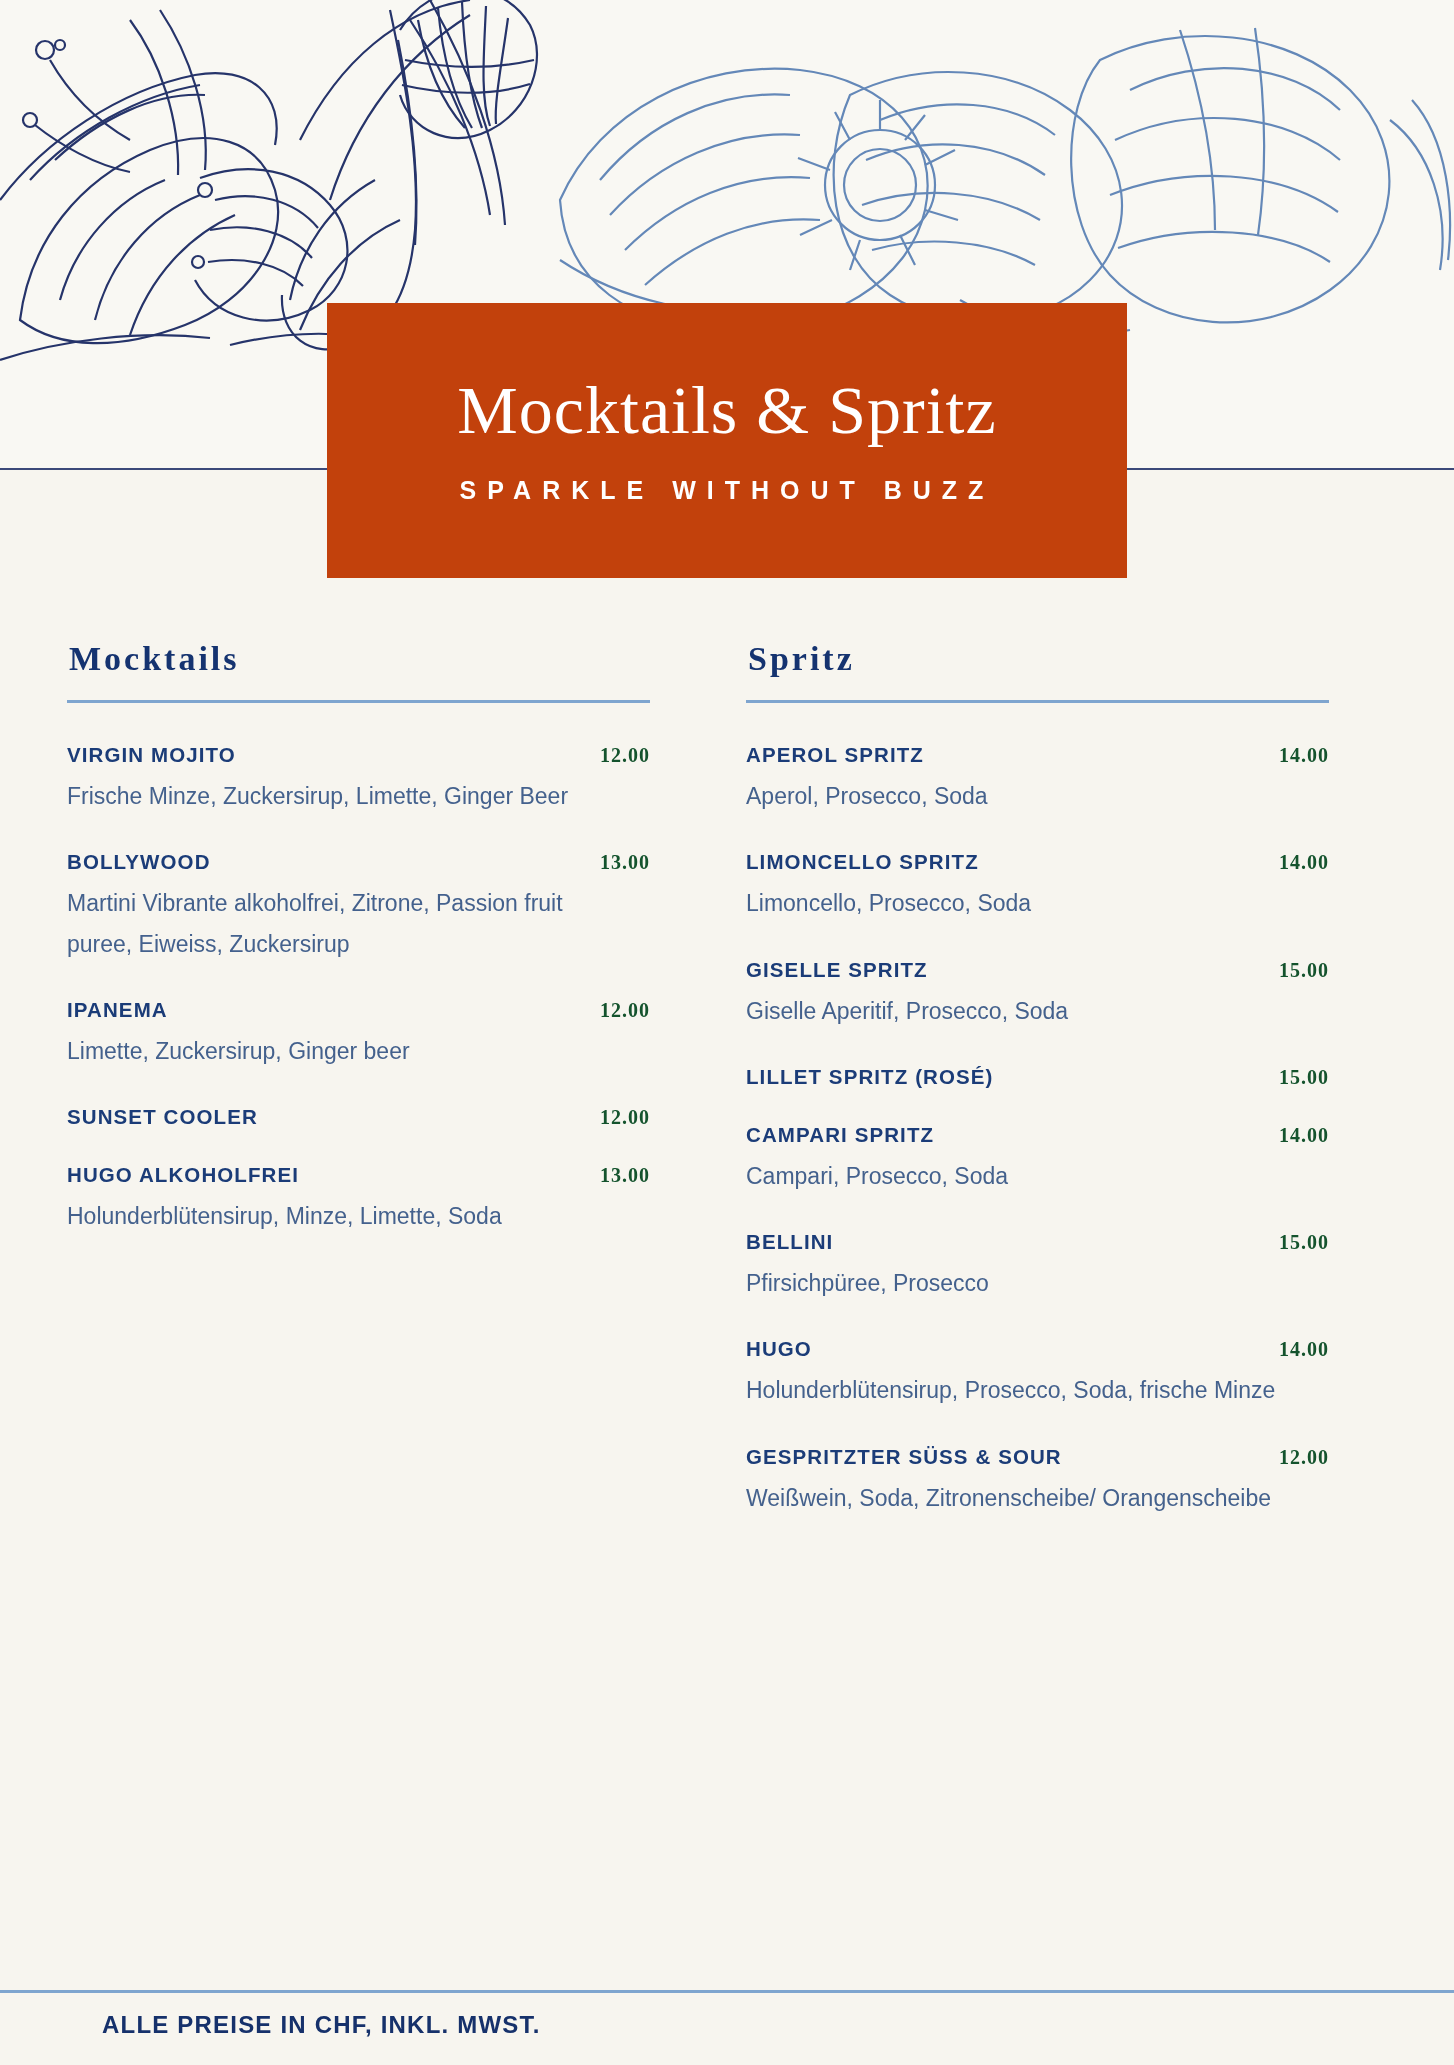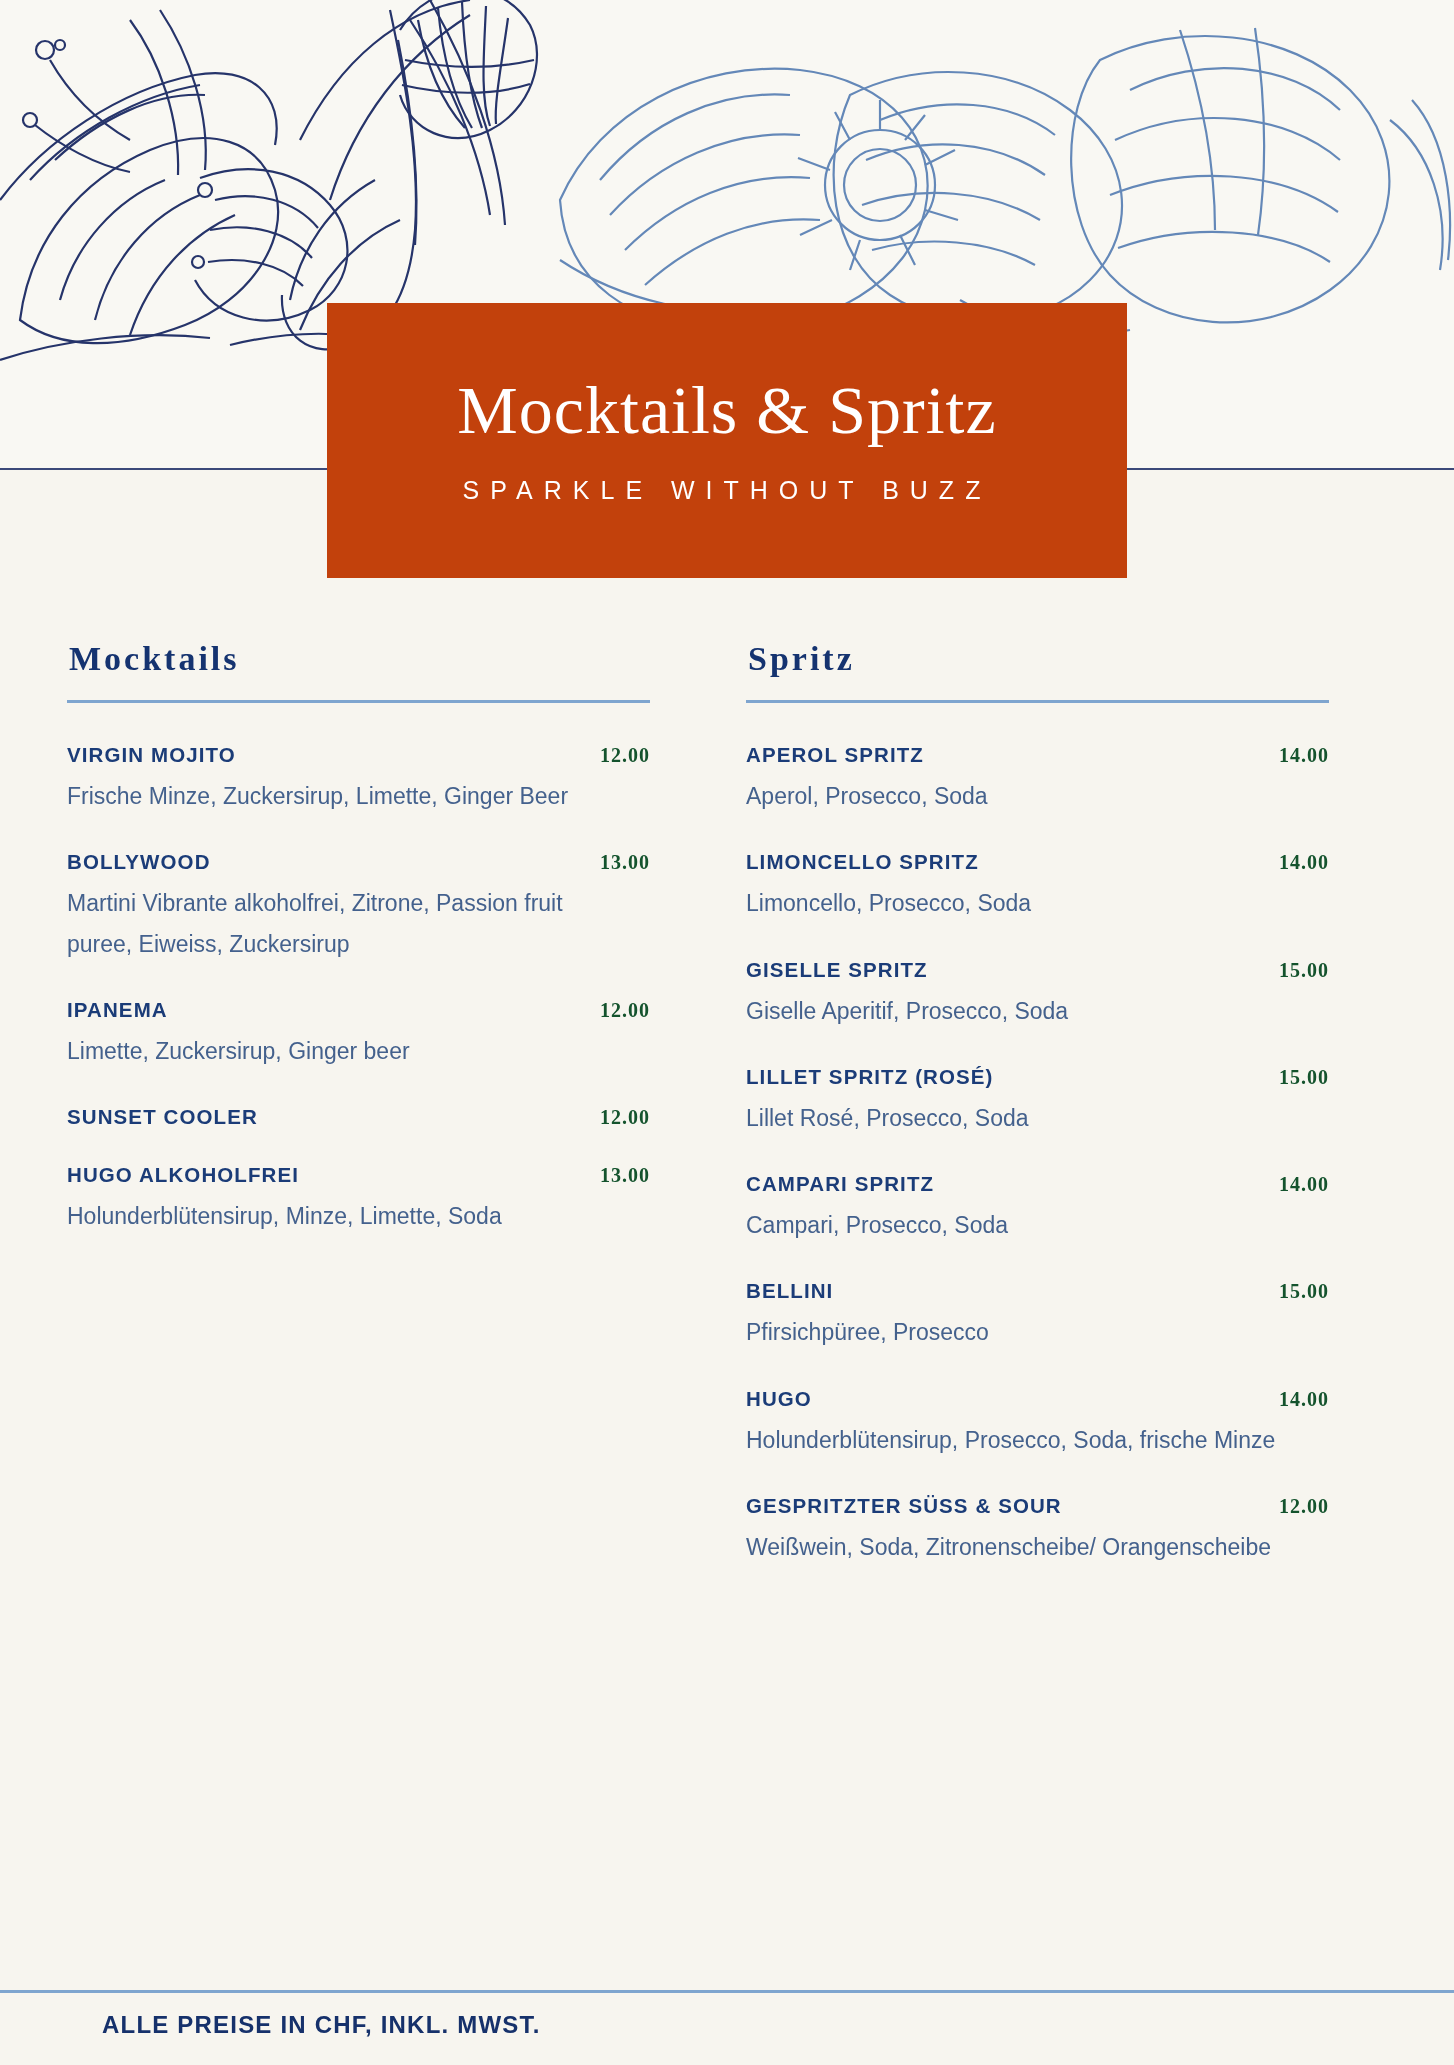--- a/index.html
+++ b/index.html
@@ -59,21 +59,21 @@
     font-size: 68px;
     letter-spacing: 1px;
     line-height: 1;
     margin-bottom: 32px;
     white-space: nowrap;
   }
   .title-sub {
     color: #ffffff;
     font-size: 25px;
     letter-spacing: 11px;
-    font-weight: 400;
+    font-weight: 700;
     white-space: nowrap;
   }
 
   
   .columns {
     position: absolute;
     top: 640px;
     left: 0;
     width: 1454px;
     display: flex;
@@ -309,21 +309,20 @@
         <span class="item-price">15.00</span>
       </div>
       <div class="item-desc">Giselle Aperitif, Prosecco, Soda</div>
     </div>
 
     <div class="item">
       <div class="item-row">
         <span class="item-name">LILLET SPRITZ (ROSÉ)</span>
         <span class="item-price">15.00</span>
       </div>
-      <div class="item-desc">Lillet Rosé, Prosecco, Soda</div>
     </div>
 
     <div class="item">
       <div class="item-row">
         <span class="item-name">CAMPARI SPRITZ</span>
         <span class="item-price">14.00</span>
       </div>
       <div class="item-desc">Campari, Prosecco, Soda</div>
     </div>
 

